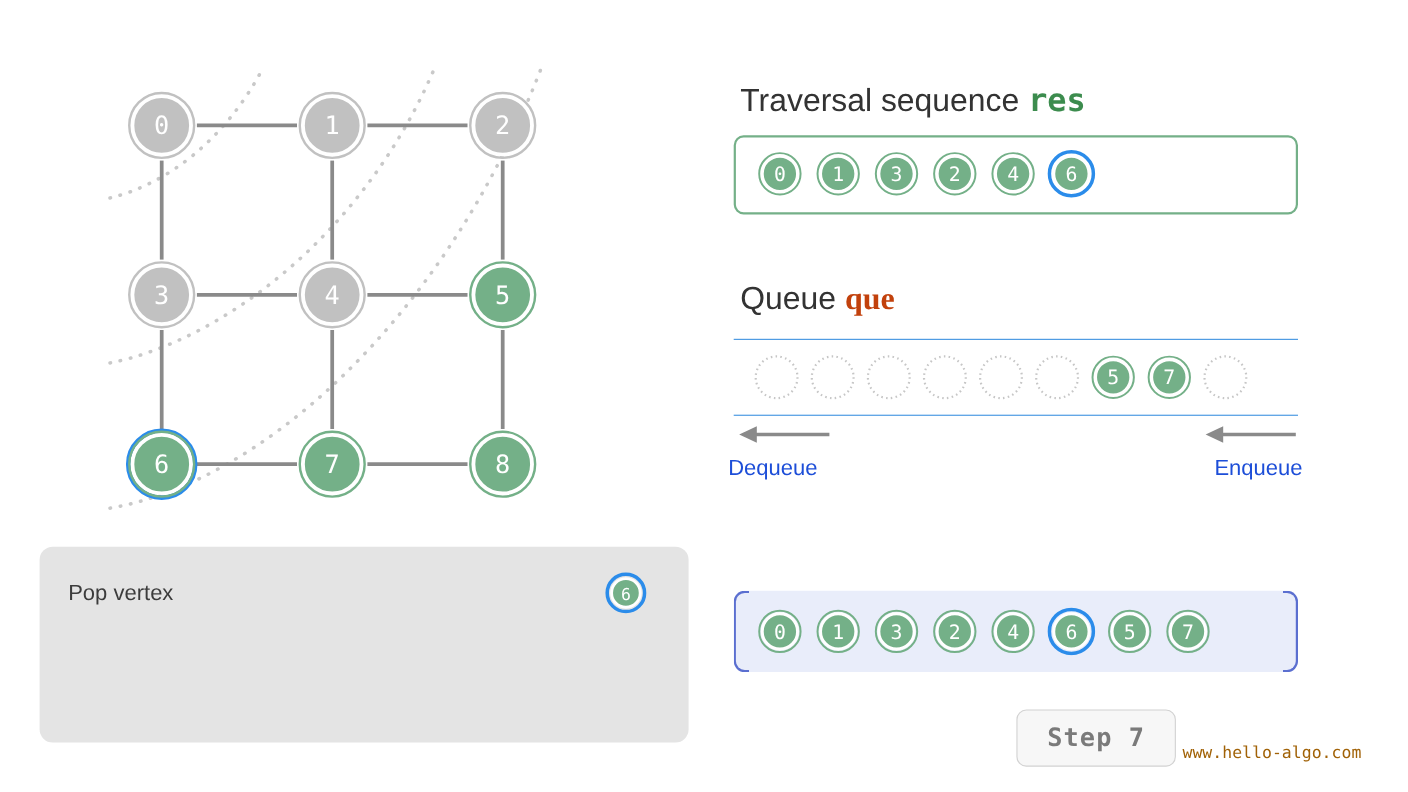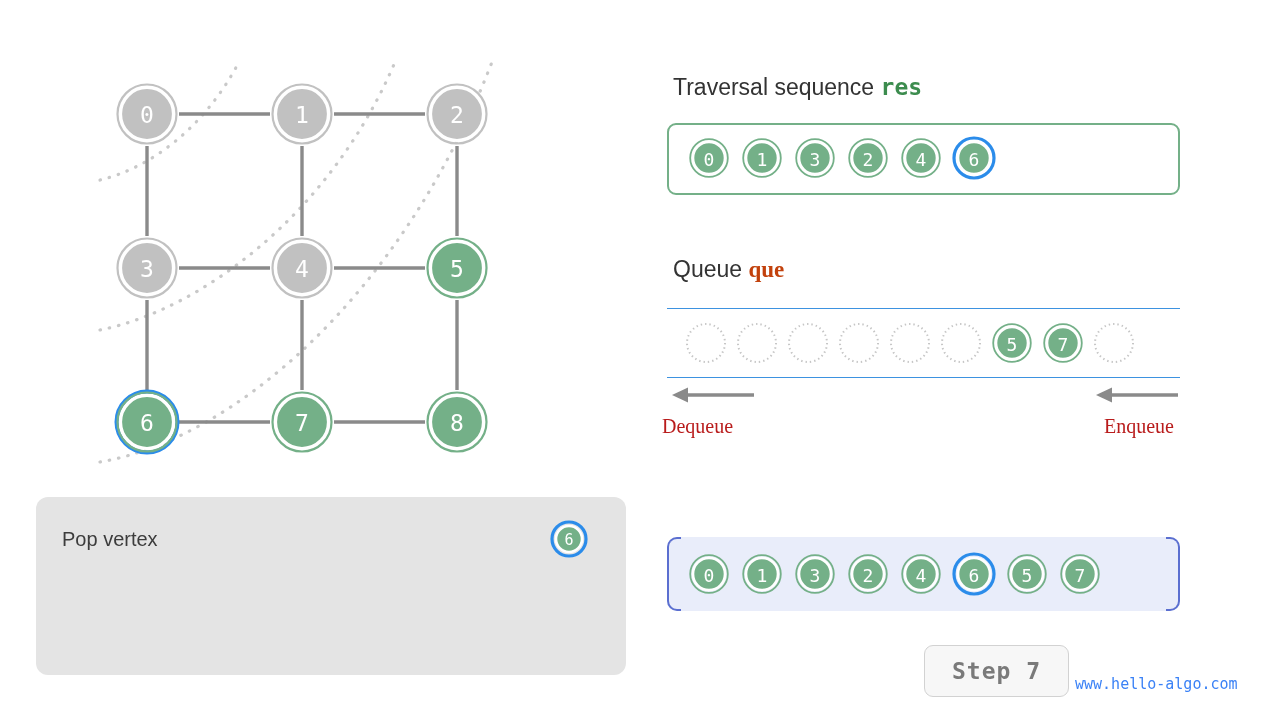--- a/index.html
+++ b/index.html
@@ -79,21 +79,21 @@
   .mono-indigo{ font-family: "DejaVu Sans Mono", monospace; font-weight: bold; color: #2a3fd6; }
 
   
   #right-col {
     position: absolute;
     left: 660px; top: 0;
     width: 620px; height: 720px;
   }
   .section-title {
     position: absolute;
-    font-size: 23px;
+    font-size: 29px;
     color: #333333;
     white-space: nowrap;
   }
 
   .chip-row { position: absolute; display: flex; align-items: center; }
   .chip { position: relative; width: 44px; height: 44px; flex: 0 0 auto; }
   .chip svg { display: block; }
 
   
   #res-box {
@@ -114,23 +114,22 @@
   }
   #que-top-rule { top: 308px; }
   #que-bot-rule { top: 377px; }
   #que-chips { left: 24px; top: 321px; gap: 7px; }
 
   .arrow-wrap { position: absolute; top: 386px; }
   .dq-label, .eq-label {
     position: absolute;
     top: 415px;
     font-size: 20px;
-    color: #b91c1c;
+    color: #1d4ed8;
     white-space: nowrap;
-    font-family: Liberation Serif, serif;
   }
 
   
   #vis-box {
     position: absolute;
     left: 7px; top: 537px;
     width: 513px; height: 74px;
     background: #e9edfa;
     border-radius: 10px;
     box-sizing: border-box;
@@ -161,21 +160,21 @@
     font-weight: bold;
     color: #7a7a7a;
     letter-spacing: 1px;
     box-sizing: border-box;
   }
   #watermark {
     position: absolute;
     left: 415px; top: 675px;
     font-family: "DejaVu Sans Mono", monospace;
     font-size: 15px;
-    color: #3b82f6;
+    color: #a16207;
     white-space: nowrap;
   }
 </style>
 </head>
 <body>
 
 <div id="graph-panel">
   <svg id="graph-svg" width="640" height="480">
     <g id="graph-wavefronts">
       <path d="M 100,180 C 150,168 205,128 240,60" fill="none" stroke="#c9c9c9" stroke-width="3.2" stroke-linecap="round" stroke-dasharray="0.5 9"></path>

